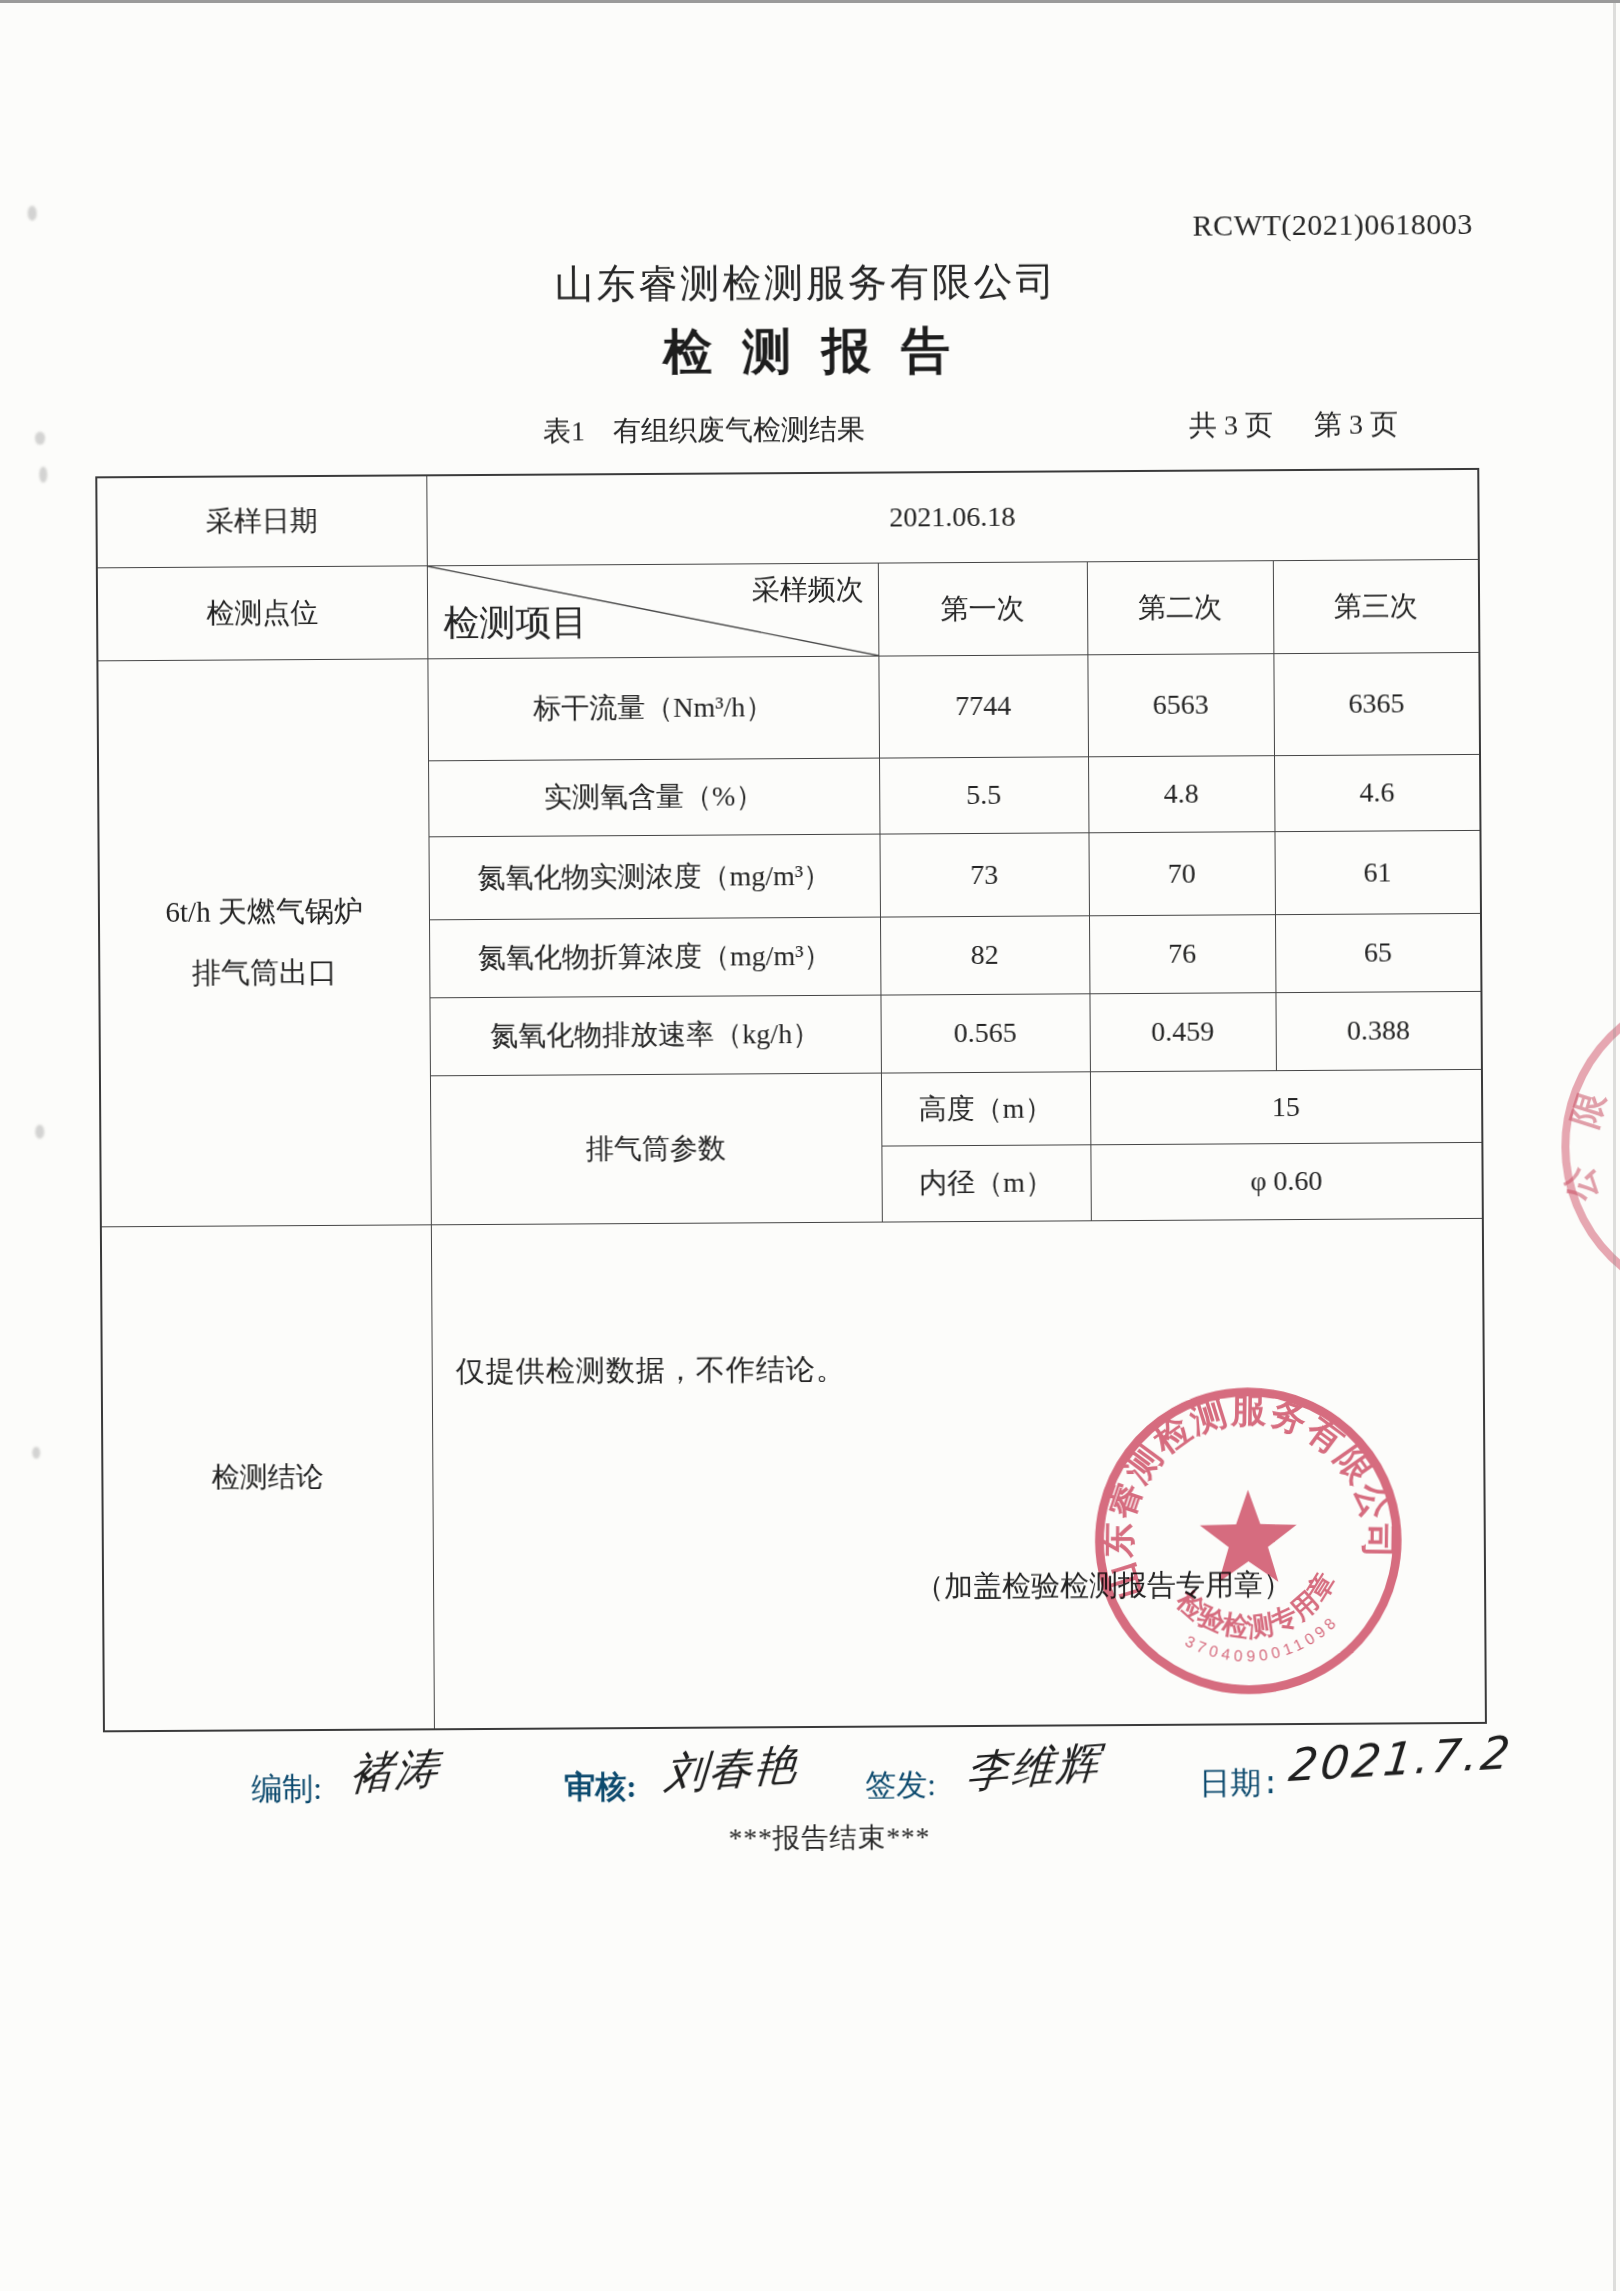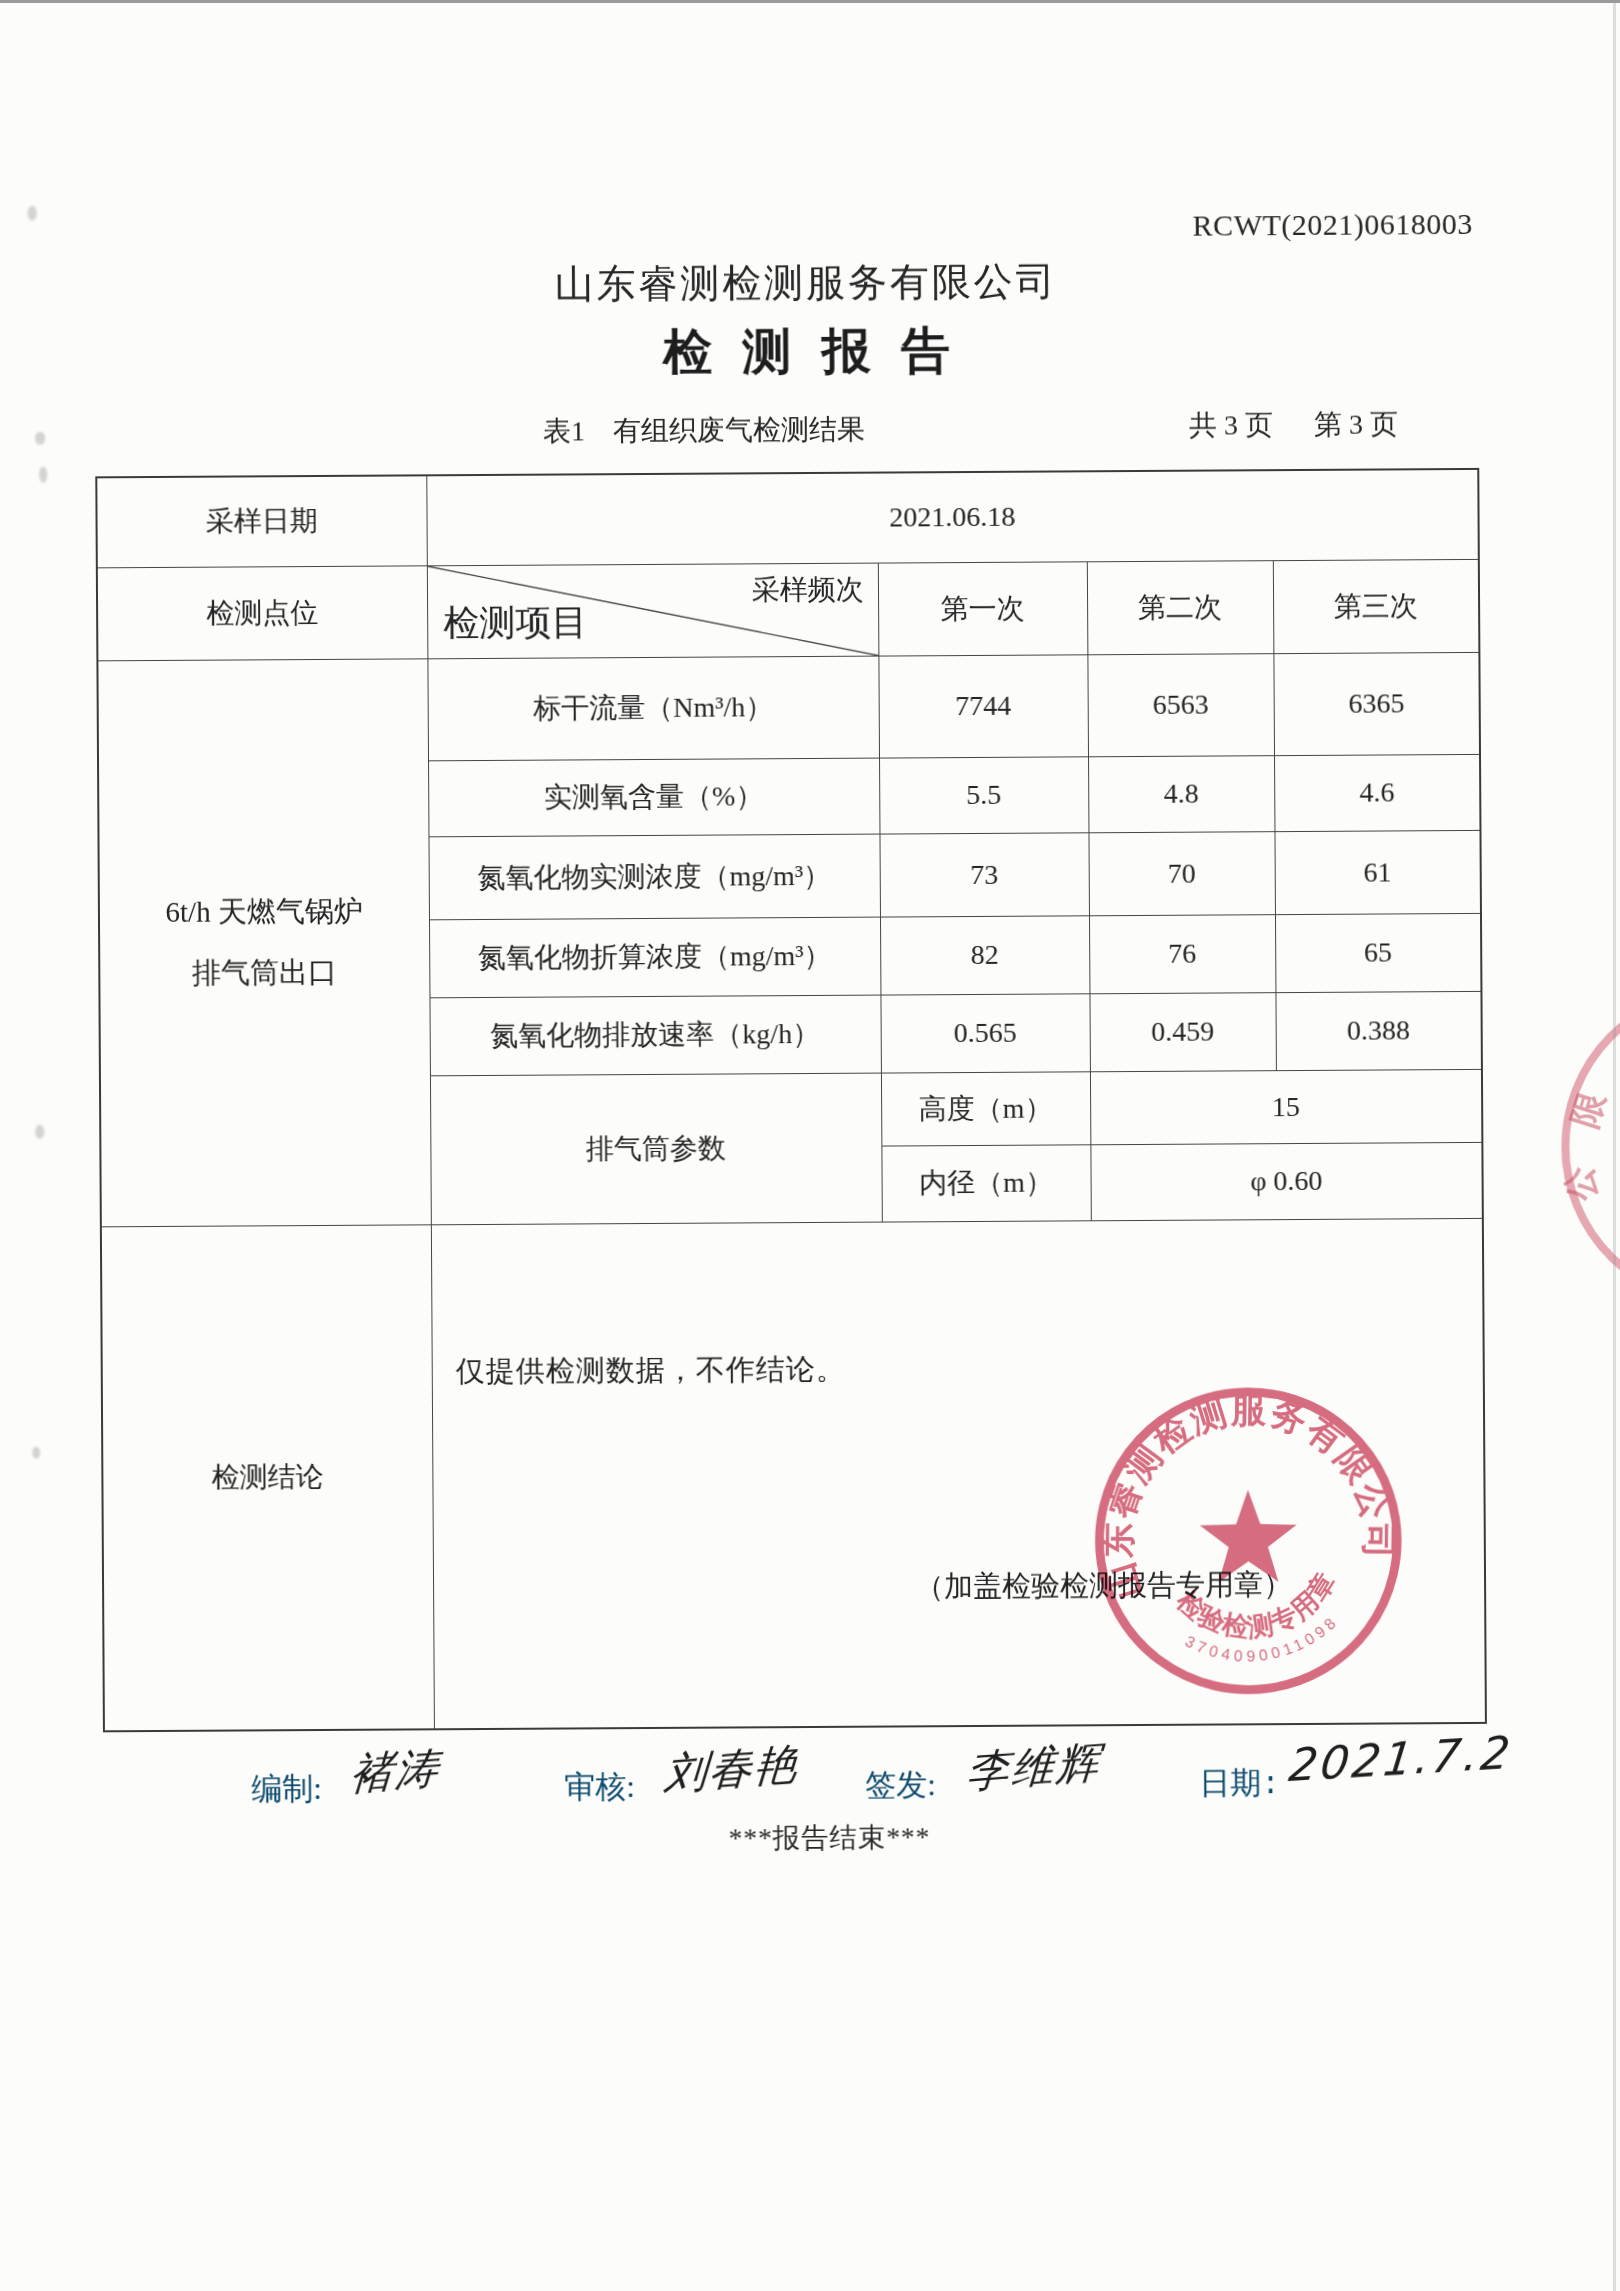--- a/index.html
+++ b/index.html
@@ -168,21 +168,21 @@
         <textPath href="#arcSerial" startOffset="50%" text-anchor="middle">3704090011098</textPath>
       </text>
     </svg>
 
     <div class="edge-stamp-ring"></div>
     <span class="edge-char" style="left:1570px;top:1088px;transform:rotate(-72deg);">限</span>
     <span class="edge-char" style="left:1562px;top:1162px;transform:rotate(-100deg);">公</span>
 
     <div class="foot-label" style="left:246px;top:1762px;">编制:</div>
     <div class="handwrite sig" style="left:345px;top:1737px;">褚涛</div>
-    <div class="foot-label" style="left:559px;top:1762px;">审核:</div>
+    <div class="foot-label" style="left:559px;top:1762px;font-weight:bold;">审核:</div>
     <div class="handwrite sig" style="left:659px;top:1737px;">刘春艳</div>
     <div class="foot-label" style="left:860px;top:1762px;">签发:</div>
     <div class="handwrite sig" style="left:961px;top:1737px;">李维辉</div>
     <div class="foot-label" style="left:1194px;top:1762px;font-family:Liberation Mono, monospace;">日期:</div>
     <div class="handwrite date-hand" style="left:1284px;top:1733px;">2021.7.2</div>
     <div class="end-note">***报告结束***</div>
 
     <div class="speck" style="left:32px;top:198px;width:8.8px;height:14.7px;"></div>
     <div class="speck" style="left:38px;top:424px;width:9.8px;height:12.7px;"></div>
     <div class="speck" style="left:42px;top:459px;width:7.8px;height:15.7px;"></div>

